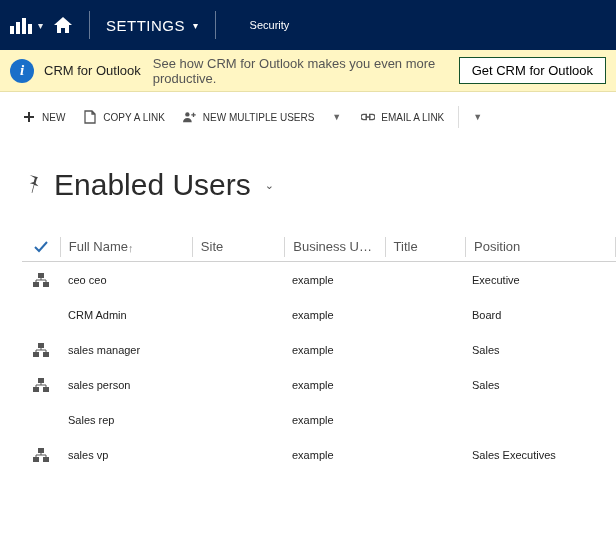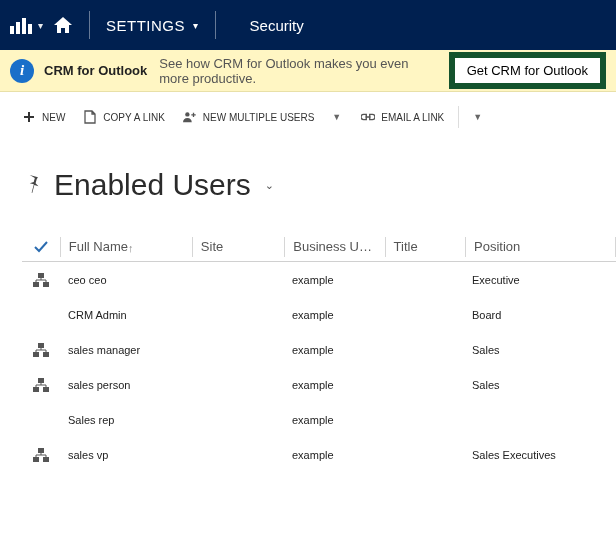--- a/index.html
+++ b/index.html
@@ -4,27 +4,27 @@
 <style>
   *{margin:0;padding:0;box-sizing:border-box;}
   html,body{width:616px;height:539px;font-family:"Segoe UI",Arial,sans-serif;color:#222;overflow:hidden;background:#fff;}
   
   .navbar{background:#002050;height:50px;display:flex;align-items:center;color:#fff;padding-left:6px;}
   .navbar .logo{width:30px;height:30px;display:flex;align-items:center;justify-content:center;}
   .navbar .chev{font-size:10px;margin:0 4px 0 2px;opacity:.9;}
   .navbar .home{width:32px;height:50px;display:flex;align-items:center;justify-content:center;}
   .navbar .vdiv{width:1px;height:28px;background:rgba(255,255,255,.4);margin:0 10px;}
   .nav-settings{font-size:15px;letter-spacing:.5px;display:flex;align-items:center;gap:8px;padding:0 6px;height:39px;}
-  .nav-security{font-size:15px;padding:0 6px;height:50px;display:flex;align-items:center;margin-left:18px;font-weight:400;}
+  .nav-security{font-size:11px;padding:0 6px;height:50px;display:flex;align-items:center;margin-left:18px;font-weight:400;}
   
   .notify{background:#fff6c3;height:42px;display:flex;align-items:center;padding:0 10px;font-size:13px;color:#444;border-bottom:1px solid #e8e0a8;}
   .notify .info-ico{width:24px;height:24px;border-radius:50%;background:#1a6fc9;display:flex;align-items:center;justify-content:center;margin-right:10px;color:#fff;font-weight:bold;font-style:italic;font-family:"Times New Roman",serif;font-size:15px;}
-  .notify .nt-title{font-weight:700;margin-right:12px;color:#222;}
+  .notify .nt-title{font-weight:400;margin-right:12px;color:#222;}
   .notify .nt-text{color:#555;flex:1;}
-  .notify .nt-btn{background:#fff;border:6px solid #14532d;padding:5px 12px;font-size:13px;margin-left:12px;white-space:nowrap;}
+  .notify .nt-btn{background:#fff;border:1px solid #14532d;padding:5px 12px;font-size:13px;margin-left:12px;white-space:nowrap;}
   
   .toolbar{height:50px;display:flex;align-items:center;padding-left:14px;gap:2px;}
   .tb-item{display:flex;align-items:center;gap:6px;font-size:10px;padding:4px 8px;color:#333;}
   .tb-item .ico{width:14px;height:14px;display:flex;align-items:center;justify-content:center;}
   .tb-sep{width:1px;height:22px;background:#ddd;margin:0 4px;}
   .tb-drop{font-size:9px;color:#666;margin-left:8px;cursor:pointer;}
   
   .page-title{display:flex;align-items:center;gap:12px;margin:26px 0 30px 22px;}
   .pin-ico{transform:rotate(0deg);}
   .page-title h1{font-size:30px;font-weight:400;color:#2b2b2b;}

